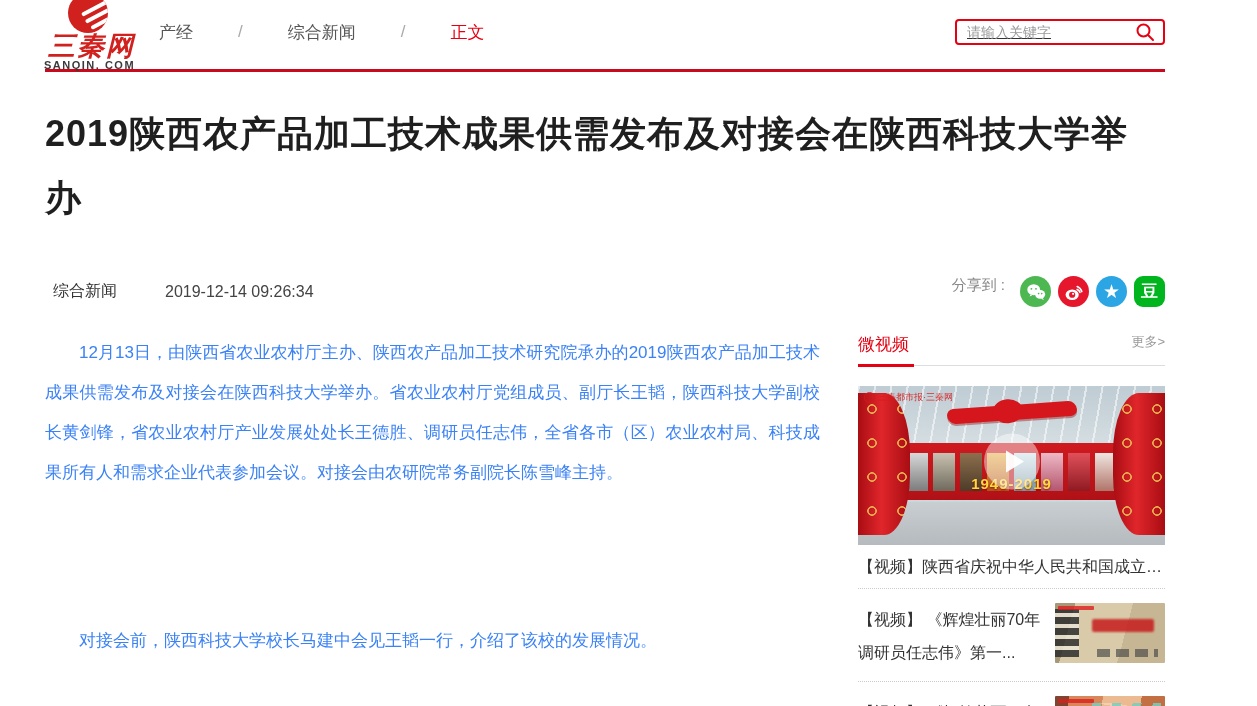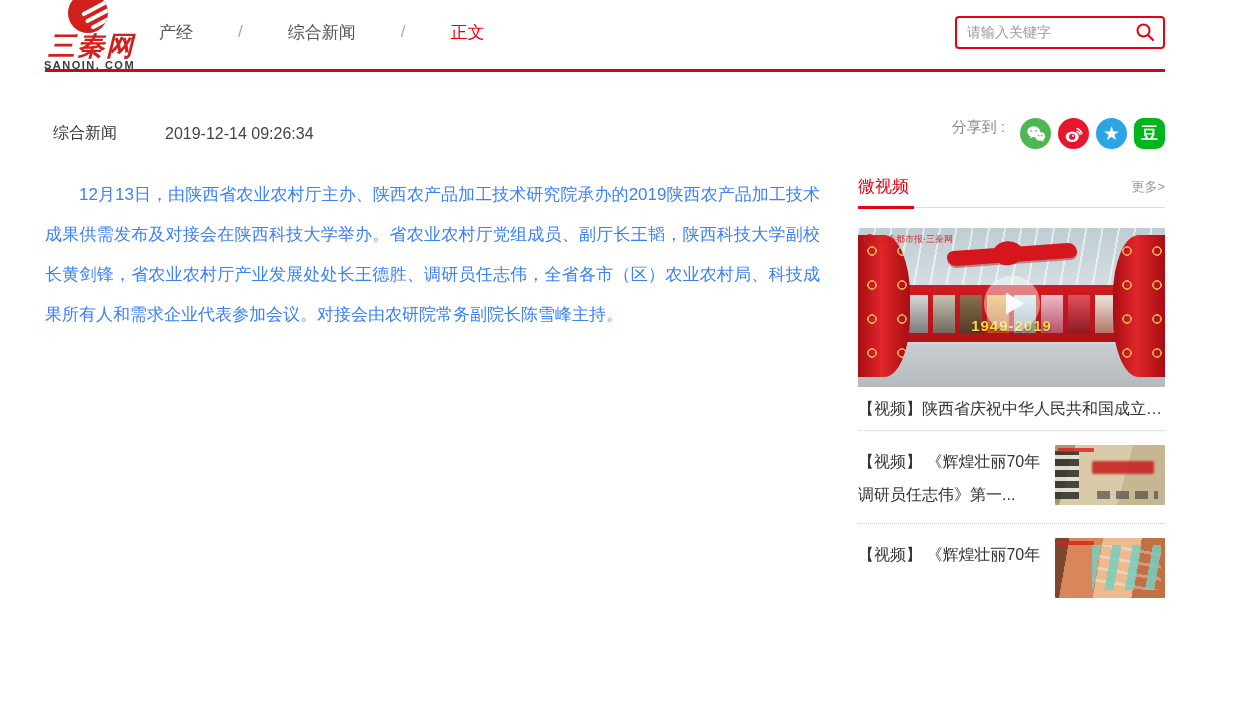--- a/index.html
+++ b/index.html
@@ -21,22 +21,22 @@
   .logo-mark i:nth-child(3){ width:22px; left:22px; top:28px; }
   .logo-text { margin-left:4px; display:flex; flex-direction:column; align-items:flex-end; }
   .logo-cn { color:#d0211f; font-size:27px; font-weight:bold; font-style:italic; letter-spacing:2px; line-height:26px; }
   .logo-en { color:#3a3a3a; font-size:11px; font-weight:bold; letter-spacing:1.5px; line-height:13px; }
 
   .breadcrumb { display:flex; align-items:center; margin-left:24px; font-size:17px; color:#555;gap:35px; }
   .breadcrumb .crumb { cursor:pointer; }
   .breadcrumb .sep { color:#aaa; margin:0 10px; }
   .breadcrumb .crumb.active { color:#e60012; }
 
-  .searchbox { margin-left:auto; display:flex; align-items:center; width:210px; height:33px;
-    border:2px solid #e60012; border-radius:4px; padding:0 6px 0 10px; background:#fff; }
+  .searchbox { margin-left:auto; display:flex; align-items:center; width:210px; height:26px;
+    border:2px solid #e60012; border-radius:4px; padding:0 6px 0 10px; background:#fff;text-decoration:underline; }
   .searchbox input { flex:1; border:none; outline:none; font-size:14px; color:#333;
     font-family:"Liberation Sans","DejaVu Sans",sans-serif; min-width:0; }
   .searchbox input::placeholder { color:#9a9a9a; }
   .search-btn { width:24px; height:24px; display:flex; align-items:center; justify-content:center; cursor:pointer; }
 
   .red-rule { margin:13px 92px 0 45px; height:3px; background:#c9091c; }
 
   
   .title { margin:30px 92px 0 45px; font-size:36px; line-height:64px; font-weight:bold; color:#1f1f1f; letter-spacing:1px; }
 
@@ -51,21 +51,21 @@
   .ico-qzone  { background:#2ba5e4; color:#fff; font-size:19px; }
   .ico-douban { background:#00b51d; border-radius:9px; color:#fff; font-size:17px; font-weight:bold; }
 
   
   .content { display:flex; margin:26px 92px 0 45px; align-items:flex-start; }
   article { width:775px; }
   article p { font-size:17px; line-height:40px; color:#3b82f6; text-indent:2em; text-align:justify; }
   article p + p { margin-top:128px; }
 
   aside { width:307px; margin-left:38px; flex:0 0 auto; }
-  .side-head { display:flex; align-items:center; justify-content:space-between;
+  .side-head { display:flex; align-items:flex-start; justify-content:space-between;
     border-bottom:1px solid #ddd; padding-bottom:9px; position:relative; }
   .side-title { font-size:17px; color:#e60012; }
   .side-more { font-size:13px; color:#999; cursor:pointer; }
   .side-head::after { content:""; position:absolute; left:0; bottom:-2px; width:56px; height:3px; background:#e60012; }
 
   
   .featured { margin-top:20px; cursor:pointer; }
   .fv { position:relative; width:307px; height:159px; overflow:hidden; background:#cdd7db; }
   .fv-ceiling { position:absolute; left:0; top:0; right:0; height:62%;
     background:
@@ -160,20 +160,21 @@
         <svg width="20" height="20" viewBox="0 0 20 20">
           <circle cx="8.5" cy="8.5" r="6" fill="none" stroke="#e60012" stroke-width="2"></circle>
           <line x1="13" y1="13" x2="18" y2="18" stroke="#e60012" stroke-width="2" stroke-linecap="round"></line>
         </svg>
       </span>
     </div>
   </header>
 
   <div class="red-rule"></div>
 
+  <h1 class="title">2019陕西农产品加工技术成果供需发布及对接会在陕西科技大学举办</h1>
 
   <div class="meta-row">
     <span class="meta-cat">综合新闻</span>
     <span class="meta-date">2019-12-14 09:26:34</span>
     <div class="share">
       <span class="share-label">分享到 :</span>
       <span class="share-ico ico-wechat">
         <svg width="22" height="22" viewBox="0 0 24 24">
           <ellipse cx="9.5" cy="9.5" rx="7" ry="6" fill="#fff"></ellipse>
           <circle cx="7" cy="8.5" r="1" fill="#4db852"></circle>
@@ -196,20 +197,21 @@
       </span>
       <span class="share-ico ico-qzone">★</span>
       <span class="share-ico ico-douban">豆</span>
     </div>
   </div>
 
   <div class="content">
 
     <article>
       <p>12月13日，由陕西省农业农村厅主办、陕西农产品加工技术研究院承办的2019陕西农产品加工技术成果供需发布及对接会在陕西科技大学举办。省农业农村厅党组成员、副厅长王韬，陕西科技大学副校长黄剑锋，省农业农村厅产业发展处处长王德胜、调研员任志伟，全省各市（区）农业农村局、科技成果所有人和需求企业代表参加会议。对接会由农研院常务副院长陈雪峰主持。</p>
+      <p>对接会前，陕西科技大学校长马建中会见王韬一行，介绍了该校的发展情况。</p>
     </article>
 
     <aside>
       <div class="side-head">
         <span class="side-title">微视频</span>
         <span class="side-more">更多&gt;</span>
       </div>
 
       <div class="featured">
         <div class="fv">

